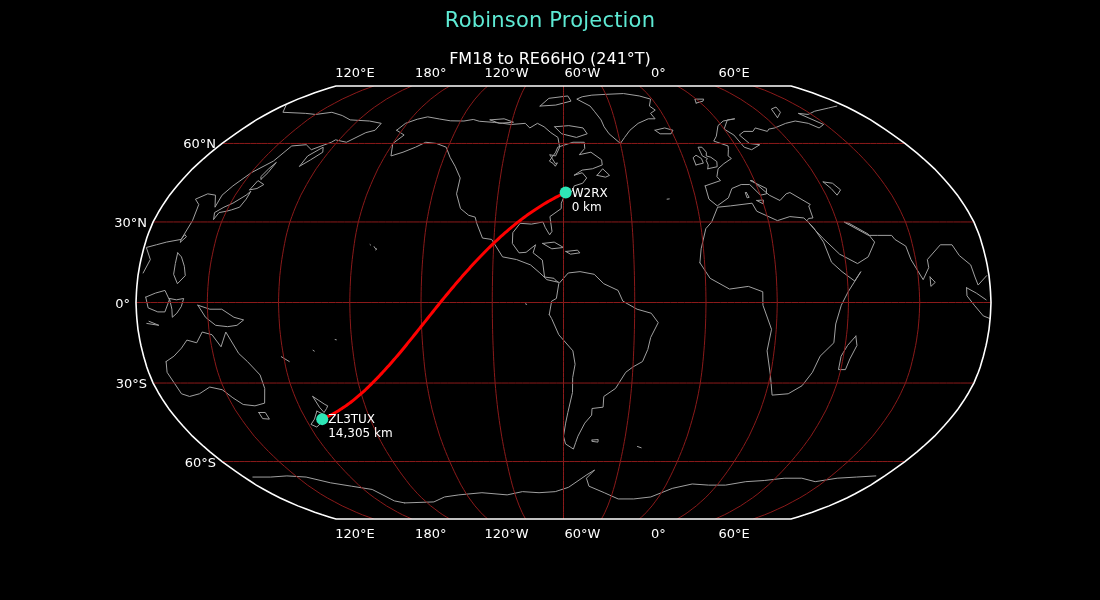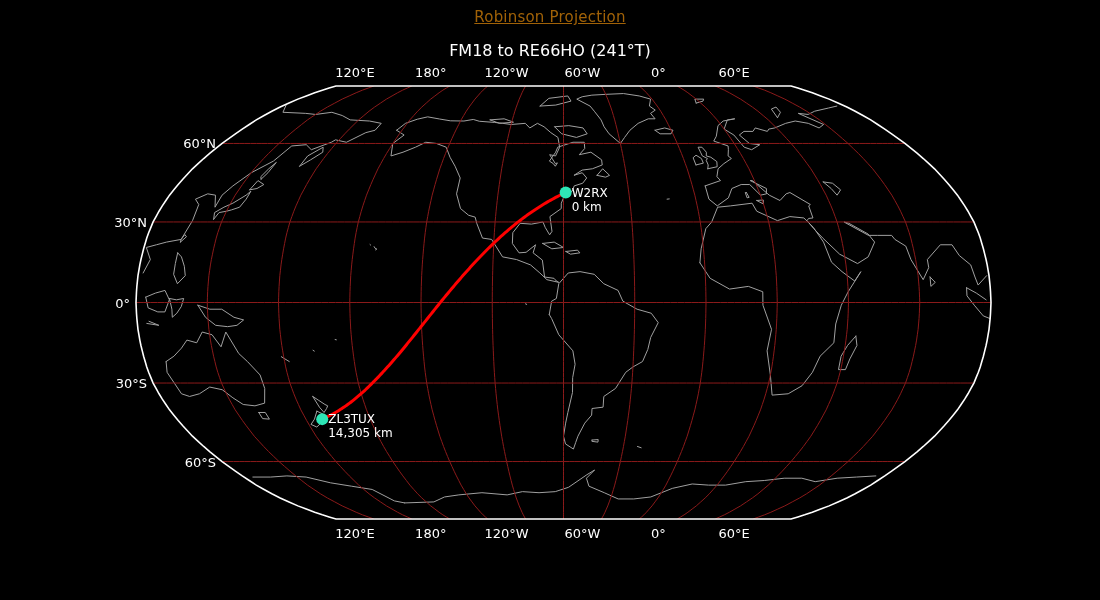--- a/index.html
+++ b/index.html
@@ -14,29 +14,28 @@
     background: #000000;
     overflow: hidden;
     font-family: "DejaVu Sans", sans-serif;
   }
   #title {
     position: absolute;
     left: 0;
     top: 8px;
     width: 1100px;
     text-align: center;
-    color: #a16207;
-    font-size: 15px;
+    color: #5eead4;
+    font-size: 21px;
     letter-spacing: 0.2px;
-    text-decoration: underline;
   }
   #subtitle {
     position: absolute;
     left: 0;
-    top: 41px;
+    top: 49px;
     width: 1100px;
     text-align: center;
     color: #ffffff;
     font-size: 16px;
   }
   #mapsvg {
     position: absolute;
     left: 0;
     top: 0;
   }

